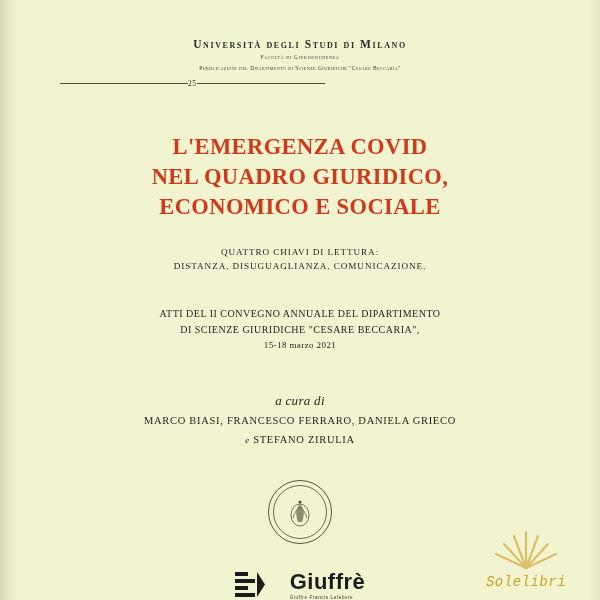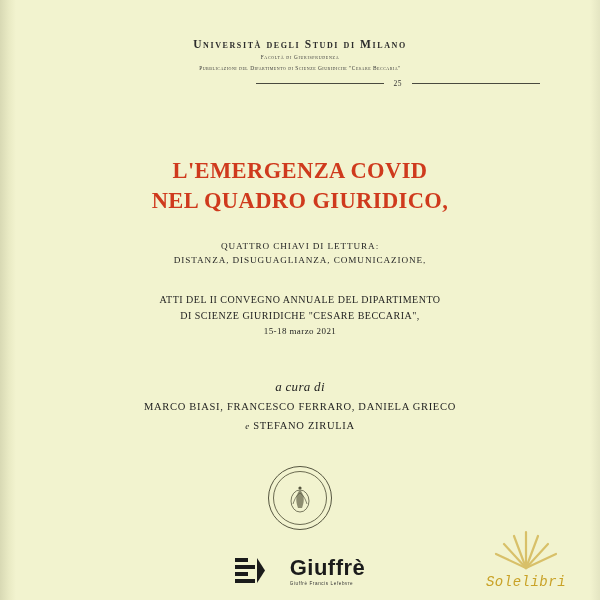--- a/index.html
+++ b/index.html
@@ -73,36 +73,35 @@
     margin-top: 5px;
     font-size: 5.4px;
     letter-spacing: 0.5px;
     color: #3a3a3a;
     font-variant: small-caps;
   }
   .rule-row {
     margin-top: 8px;
     display: flex;
     align-items: center;
-    justify-content: flex-end;
-    gap: 10px;
+    justify-content: flex-start;
   }
   .rule {
     height: 1px;
     background: #4a4a3f;
     width: 128px;
   }
   .series-number {
     font-size: 7.5px;
     color: #333;
     letter-spacing: 0.5px;
   }
 
   .title-block {
-    margin-top: 68px;
+    margin-top: 44px;
   }
   .title-line {
     color: #cf3a1d;
     font-size: 22.5px;
     font-weight: bold;
     letter-spacing: 0.4px;
     line-height: 1.33;
     font-variant: small-caps;
     text-transform: uppercase;
   }
@@ -113,21 +112,21 @@
   .subtitle-line {
     font-size: 9.2px;
     color: #262626;
     letter-spacing: 0.9px;
     line-height: 1.55;
     font-variant: small-caps;
     text-transform: uppercase;
   }
 
   .proceedings-block {
-    margin-top: 25px;
+    margin-top: 33px;
     font-family: Liberation Serif, serif;
   }
   .proceedings-line {
     font-size: 10px;
     color: #1f1f1f;
     letter-spacing: 0.5px;
     line-height: 1.6;
     font-variant: small-caps;
     text-transform: uppercase;
   }
@@ -258,20 +257,21 @@
         <div class="rule-row">
           <div class="rule"></div>
           <div class="series-number">25</div>
           <div class="rule"></div>
         </div>
       </div>
 
       <div class="title-block">
         <div class="title-line">L'emergenza Covid</div>
         <div class="title-line">nel quadro giuridico,</div>
+        <div class="title-line">economico e sociale</div>
       </div>
 
       <div class="subtitle-block">
         <div class="subtitle-line">Quattro chiavi di lettura:</div>
         <div class="subtitle-line">distanza, disuguaglianza, comunicazione,</div>
       </div>
 
       <div class="proceedings-block">
         <div class="proceedings-line">Atti del II Convegno annuale del Dipartimento</div>
         <div class="proceedings-line">di Scienze Giuridiche "Cesare Beccaria",</div>

